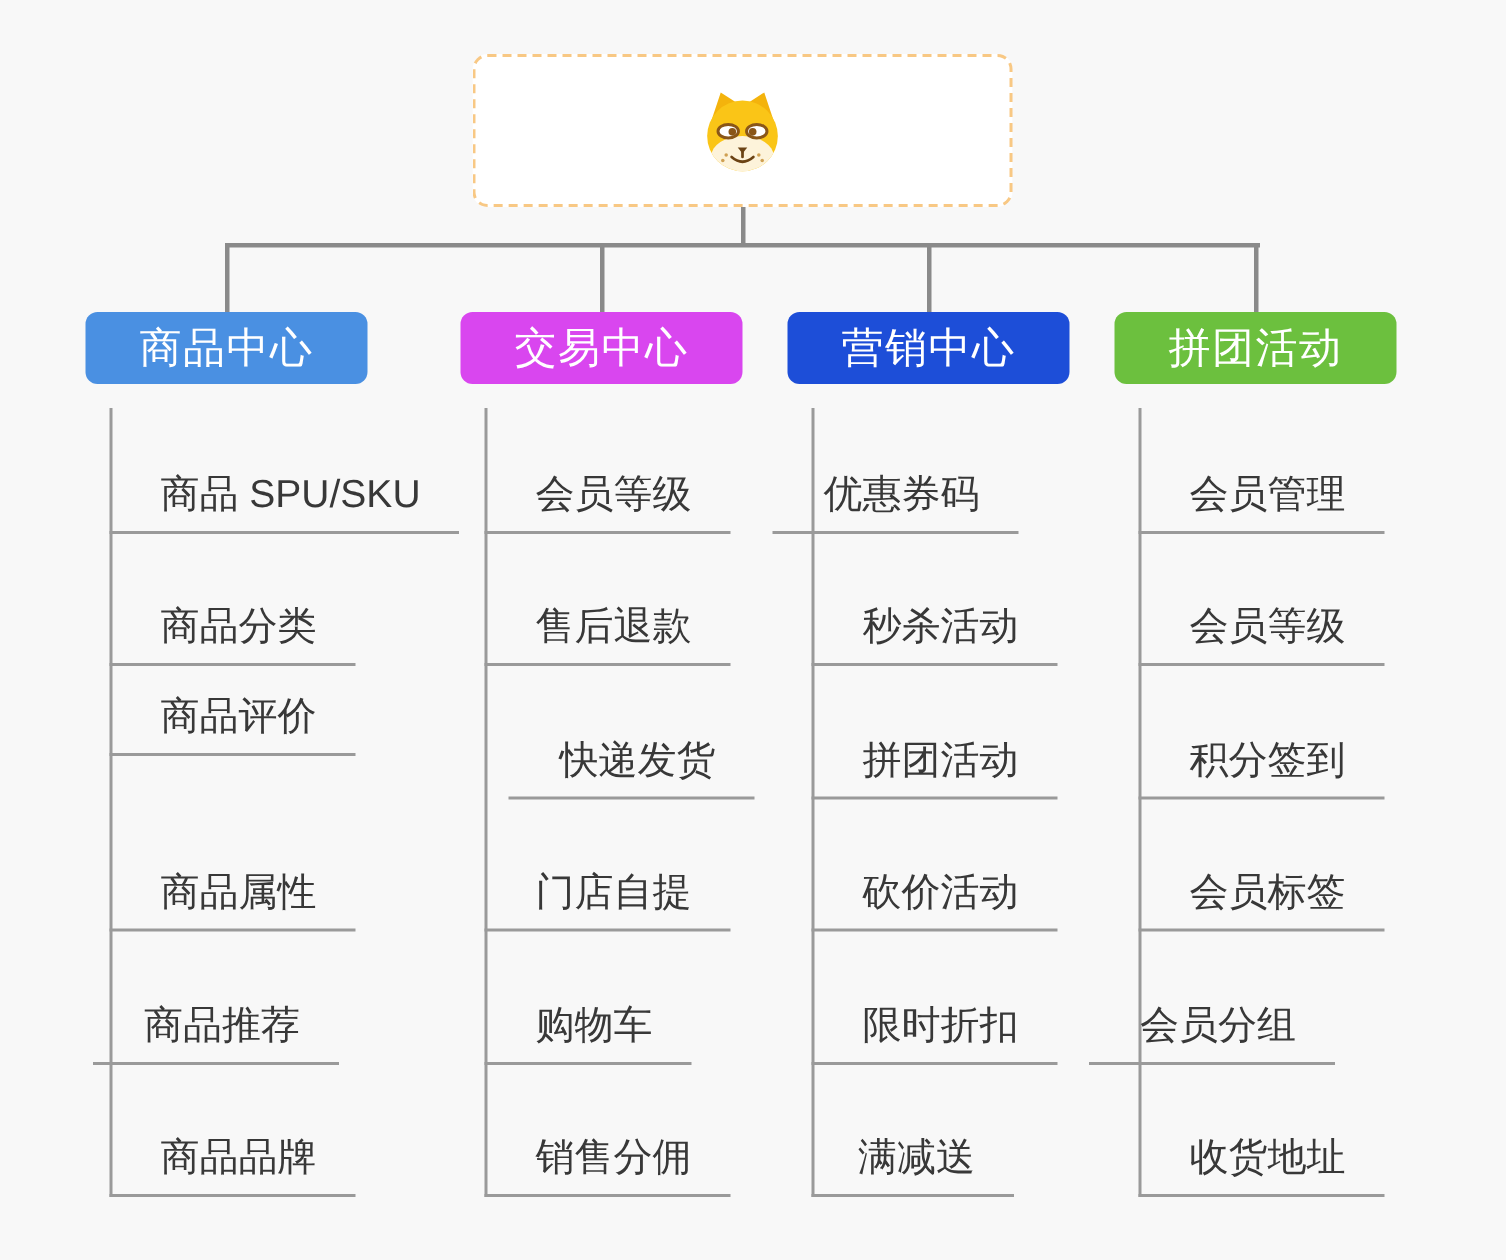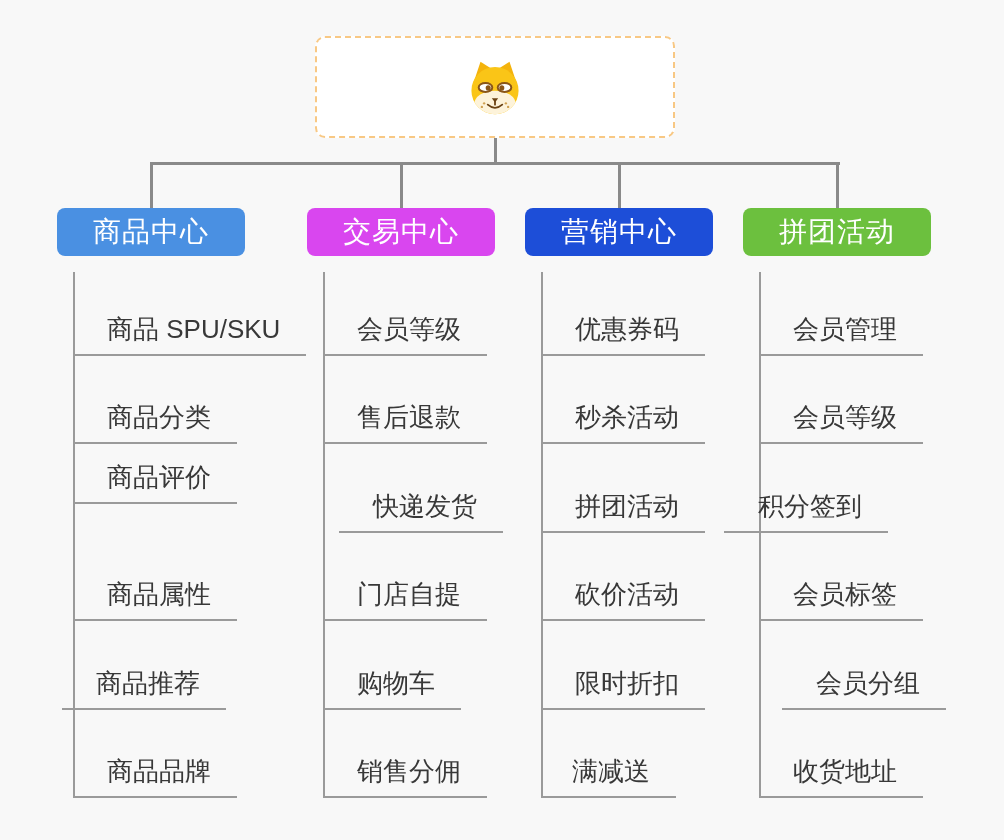--- a/index.html
+++ b/index.html
@@ -105,31 +105,31 @@
       <div class="child-item" style="left: 323px; top: 314px;">会员等级</div>
       <div class="child-item" style="left: 323px; top: 402px;">售后退款</div>
       <div class="child-item" style="left: 323px; top: 491px; margin-left: 16px;">快递发货</div>
       <div class="child-item" style="left: 323px; top: 579px;">门店自提</div>
       <div class="child-item" style="left: 323px; top: 668px;">购物车</div>
       <div class="child-item" style="left: 323px; top: 756px;">销售分佣</div>
       <div class="branch-box" style="left: 525px; background: #1d4ed8;">
         <span>营销中心</span>
       </div>
       <div class="line thin" style="left: 541px; top: 272px; width: 2px; height: 526px;"></div>
-      <div class="child-item" style="left: 541px; top: 314px;">优惠券码</div>
+      <div class="child-item" style="left: 515px; top: 314px;">优惠券码</div>
       <div class="child-item" style="left: 541px; top: 402px;">秒杀活动</div>
       <div class="child-item" style="left: 541px; top: 491px;">拼团活动</div>
       <div class="child-item" style="left: 541px; top: 579px;">砍价活动</div>
       <div class="child-item" style="left: 541px; top: 668px;">限时折扣</div>
       <div class="child-item" style="left: 541px; top: 756px; padding-left: 31px;">满减送</div>
       <div class="branch-box" style="left: 743px; background: rgb(108, 192, 62);">
         <span>拼团活动</span>
       </div>
       <div class="line thin" style="left: 759px; top: 272px; width: 2px; height: 526px;"></div>
       <div class="child-item" style="left: 759px; top: 314px;">会员管理</div>
       <div class="child-item" style="left: 759px; top: 402px;">会员等级</div>
-      <div class="child-item" style="left: 724px; top: 491px;">积分签到</div>
+      <div class="child-item" style="left: 759px; top: 491px;">积分签到</div>
       <div class="child-item" style="left: 759px; top: 579px;">会员标签</div>
-      <div class="child-item" style="left: 782px; top: 668px;">会员分组</div>
+      <div class="child-item" style="left: 726px; top: 668px;">会员分组</div>
       <div class="child-item" style="left: 759px; top: 756px;">收货地址</div>
     </div>
 
 </div>
 
 </body></html>

